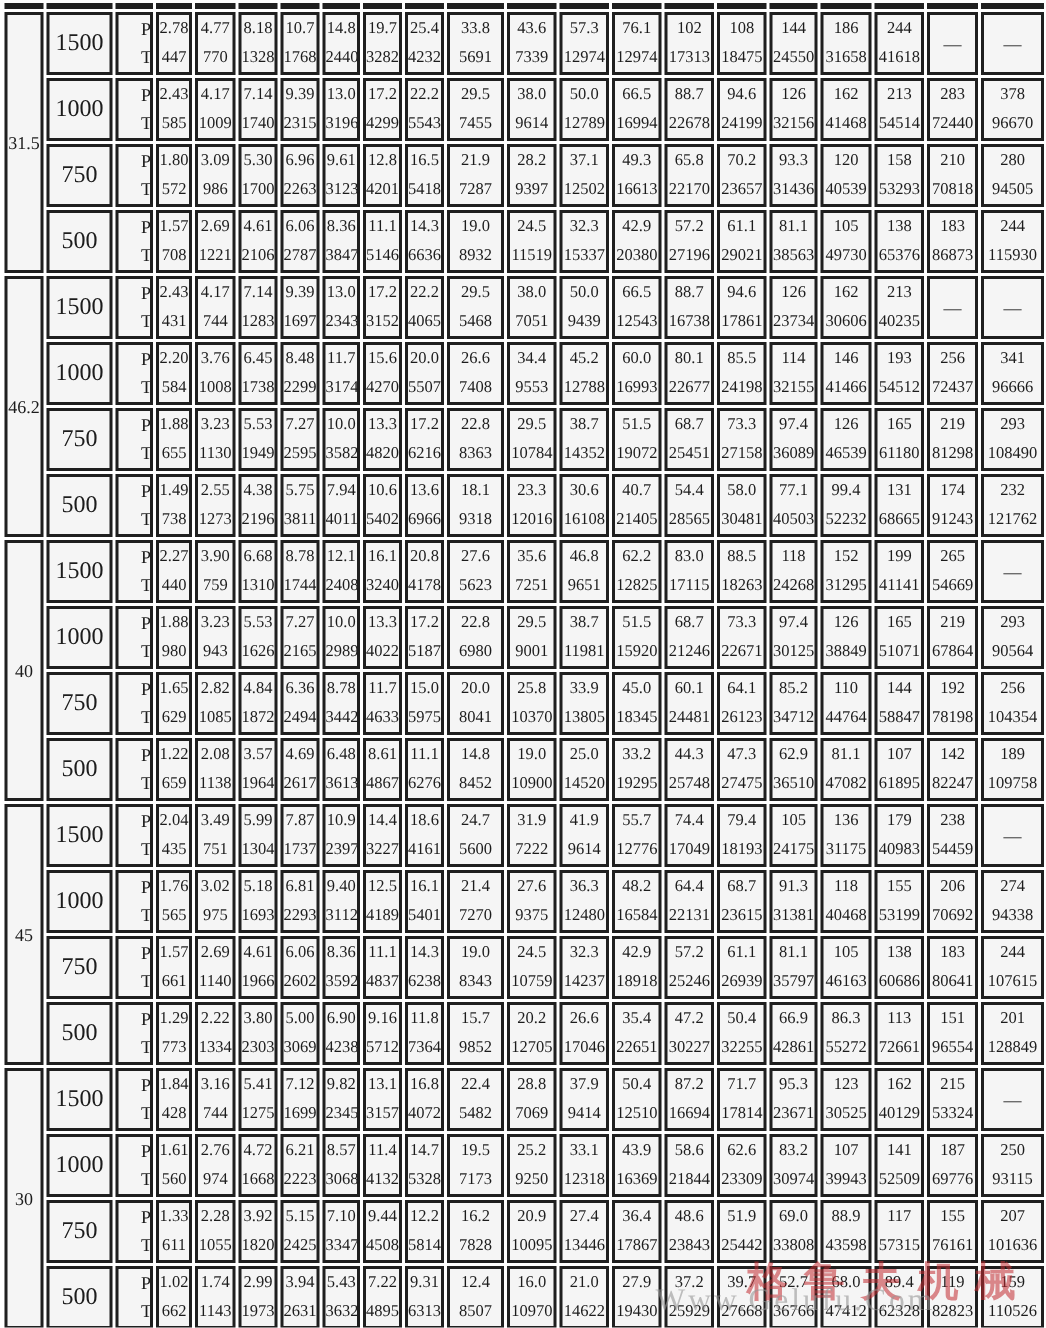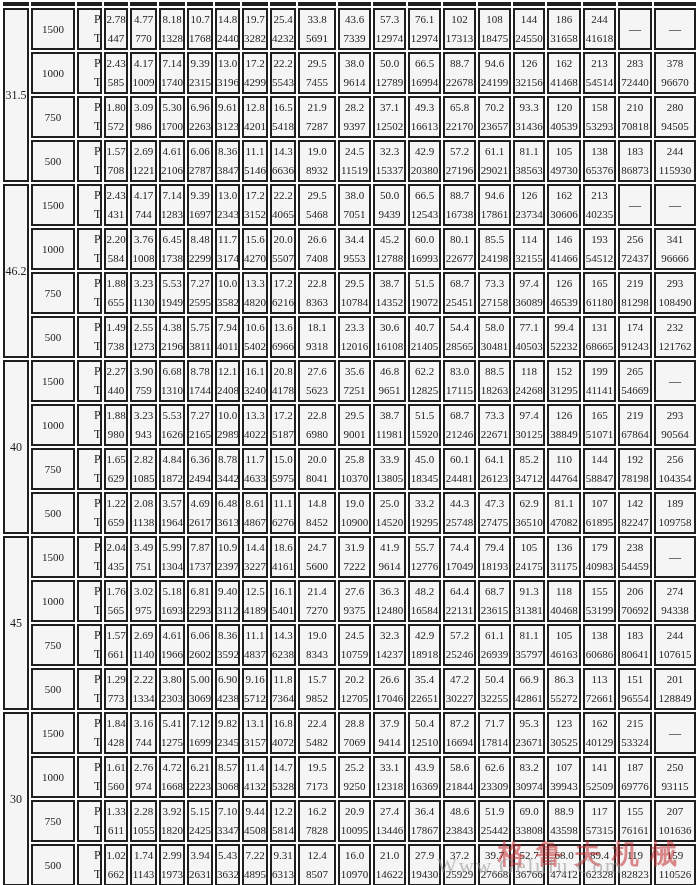--- a/index.html
+++ b/index.html
@@ -13,21 +13,21 @@
   }
   td{
     border:2px solid #1f1f1f;background:#f5f5f5;box-sizing:border-box;
     padding:0;text-align:center;color:#1c1c1c;overflow:hidden;vertical-align:middle;
   }
   tr.block td{height:42px;}
   tr.strip td{height:2px;}
   .v1,.v2{line-height:19px;font-size:11px;white-space:nowrap;}
   .cellwrap{display:flex;flex-direction:column;justify-content:space-evenly;height:100%;}
   .ratio{font-size:12px;}
-  .speed{font-size:11px;}
+  .speed{font-size:16px;}
   .lbl .v1,.lbl .v2{font-size:12px;margin-left:15px;}
   .dash .vd{font-size:12px;line-height:38px;}
   .wm-cn{
     position:absolute;left:478px;top:836px;z-index:3;pointer-events:none;
     font-size:27px;font-weight:bold;letter-spacing:11px;white-space:nowrap;
     color:rgba(193,42,48,0.55);
     padding-left:20px;
   }
   .wm-url{
     position:absolute;left:437px;top:854px;z-index:3;pointer-events:none;

